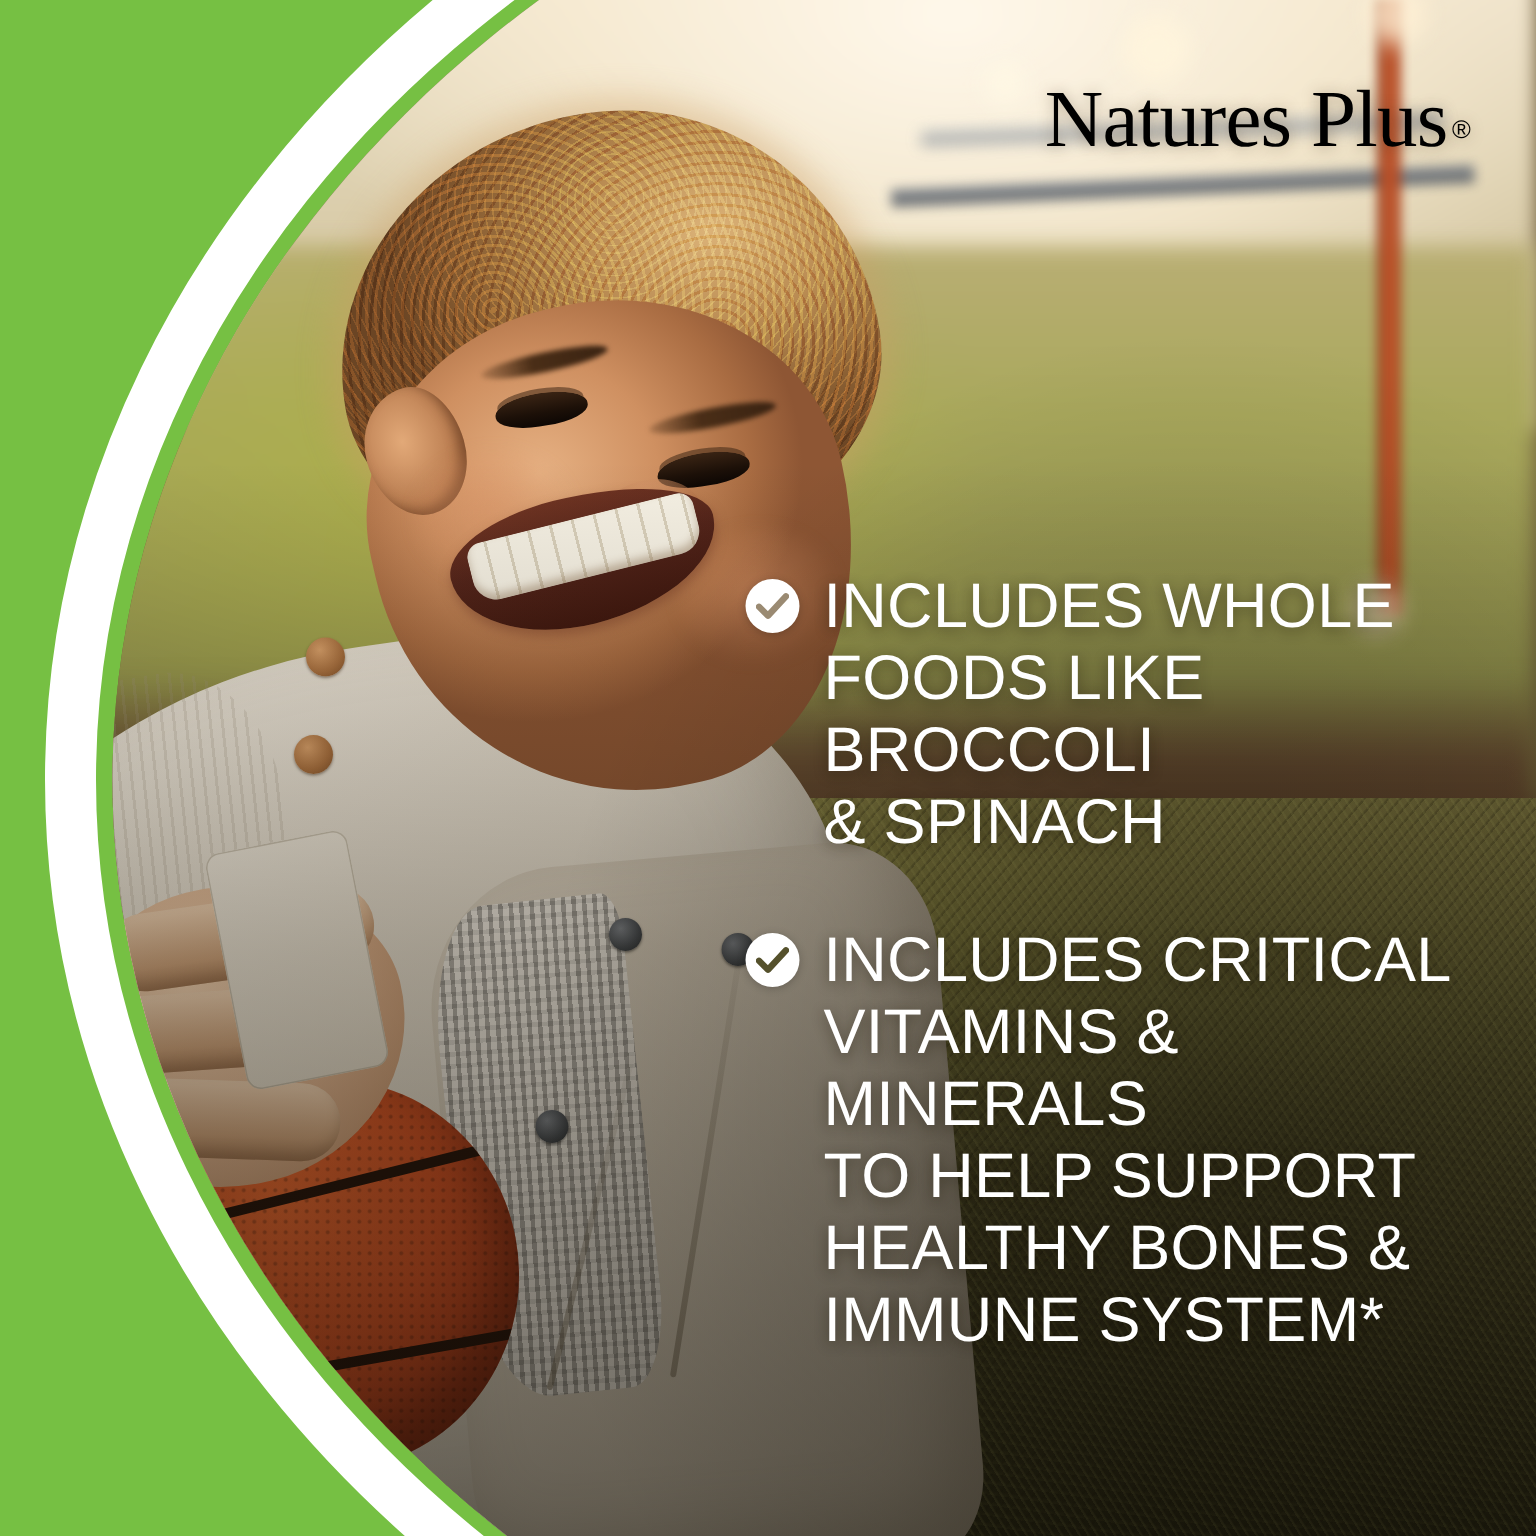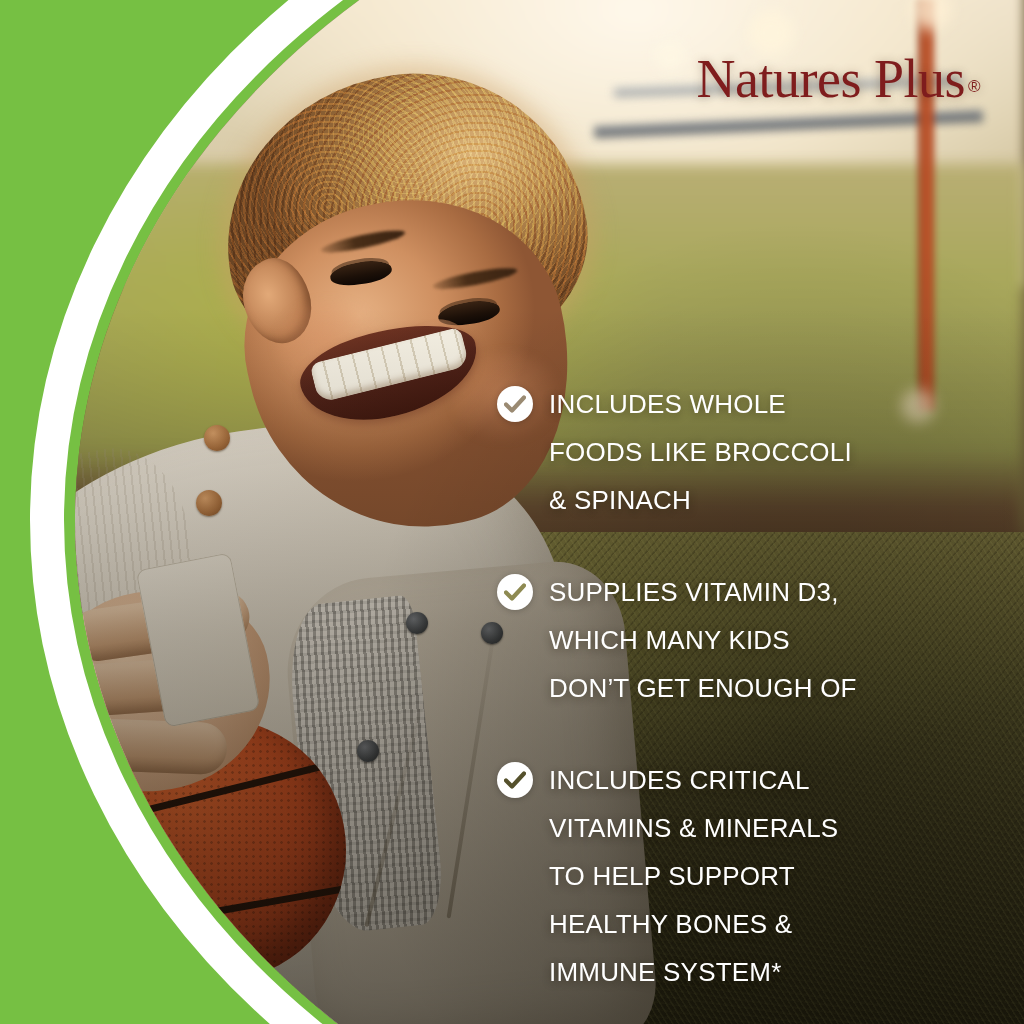--- a/index.html
+++ b/index.html
@@ -269,21 +269,21 @@
   
   .arc{
     position:absolute; inset:0;
     pointer-events:none;
   }
 
   
   .logo{
     position:absolute; right:44px; top:52px;
     display:flex; align-items:flex-start;
-    color:#7f1d1d;
+    color:#000000;
     font-family:"Liberation Serif", "DejaVu Serif", serif;
     font-size:54px; line-height:1;
     letter-spacing:-0.5px;
     text-shadow:0 1px 10px rgba(60,40,20,.35);
     white-space:nowrap;
   }
   .logo .reg{
     font-size:17px; line-height:1;
     margin-left:3px; margin-top:26px;
     font-family:"Liberation Sans", sans-serif;
@@ -301,21 +301,21 @@
   .check{
     flex:0 0 auto;
     width:36px;height:36px;border-radius:50%;
     background:#ffffff;
     position:relative; top:6px;
     box-shadow:0 1px 6px rgba(0,0,0,.22);
   }
   .check svg{ position:absolute; left:7px; top:8px; }
   .btext{
     color:#ffffff;
-    font-size:26px;
+    font-size:42px;
     line-height:48px;
     letter-spacing:0.2px;
     font-weight:400;
     text-shadow:0 2px 9px rgba(30,22,8,.48);
     white-space:pre-line;
   }
 </style>
 </head>
 <body>
 
@@ -402,30 +402,20 @@
       <span class="check">
         <svg width="22" height="20" viewBox="0 0 22 20" aria-hidden="true">
           <path d="M2 10.5 L8 16.5 L20 3.5" fill="none" stroke="#9a8a72" stroke-width="4.2" stroke-linecap="round" stroke-linejoin="round"></path>
         </svg>
       </span>
       <span class="btext">INCLUDES WHOLE
 FOODS LIKE BROCCOLI
 &amp; SPINACH</span>
     </div>
 
-    <div class="bullet">
-      <span class="check">
-        <svg width="22" height="20" viewBox="0 0 22 20" aria-hidden="true">
-          <path d="M2 10.5 L8 16.5 L20 3.5" fill="none" stroke="#8e8a52" stroke-width="4.2" stroke-linecap="round" stroke-linejoin="round"></path>
-        </svg>
-      </span>
-      <span class="btext">SUPPLIES VITAMIN D3,
-WHICH MANY KIDS
-DON’T GET ENOUGH OF</span>
-    </div>
 
     <div class="bullet">
       <span class="check">
         <svg width="22" height="20" viewBox="0 0 22 20" aria-hidden="true">
           <path d="M2 10.5 L8 16.5 L20 3.5" fill="none" stroke="#55512c" stroke-width="4.2" stroke-linecap="round" stroke-linejoin="round"></path>
         </svg>
       </span>
       <span class="btext">INCLUDES CRITICAL
 VITAMINS &amp; MINERALS
 TO HELP SUPPORT

